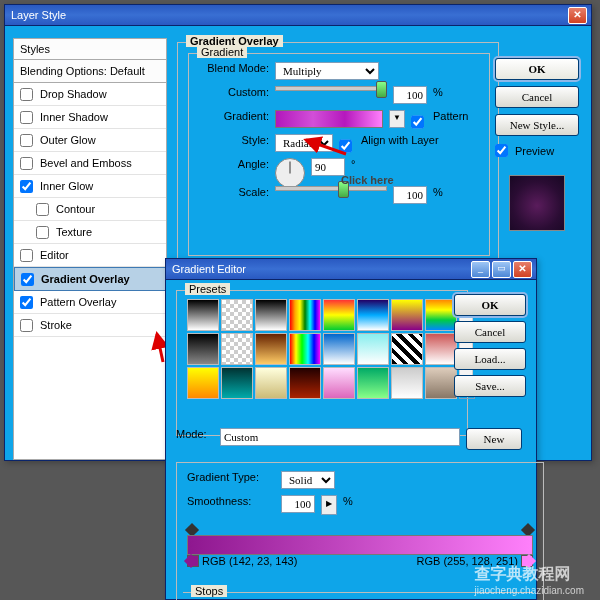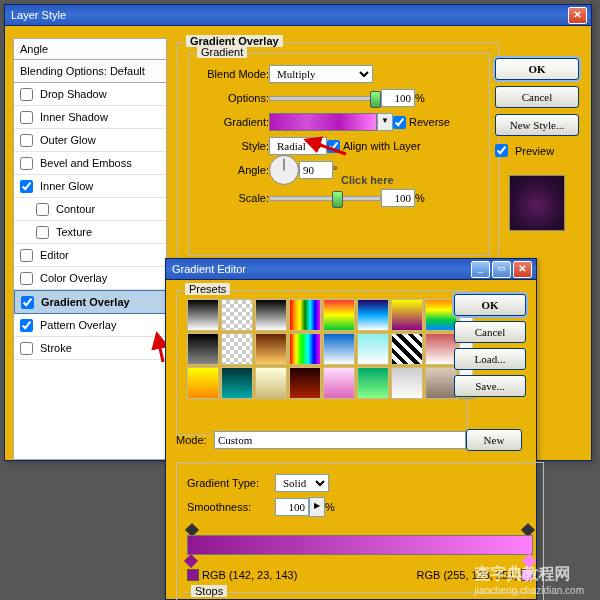--- a/index.html
+++ b/index.html
@@ -8,21 +8,21 @@
   width: 600px;
   height: 600px;
   font-family: Tahoma, Arial, sans-serif;
   font-size: 11px;
   background: #575757;
   color: #000;
   overflow: hidden;
 }
 .window {
   position: absolute;
-  background: #eab308;
+  background: #0ea5e9;
   border: 1px solid #0a246a;
   box-shadow: 2px 2px 6px rgba(0,0,0,.25);
 }
 .titlebar {
   height: 20px;
   background: linear-gradient(#2959c1, #396fd3 50%, #2959c1);
   color: #fff;
   display: flex;
   align-items: center;
   padding: 0 4px;
@@ -74,21 +74,21 @@
 
 .group {
   position:absolute; border:1px solid #bbb;
   padding:8px 10px;
 }
 .group > .legend {
   position:absolute; top:-8px; left:8px;
   padding:0 4px; background:#ece9d8;
   font-weight:bold; font-size:11px;
 }
-.row { display:flex; align-items:center; height:24px; }
+.row { display:flex; height:24px; gap:6px; }
 .label-r { width:70px; text-align:right; }
 
 select, input[type=text] {
   font-family:Tahoma; font-size:11px;
   border:1px solid #7e9db9; background:#fff; height:18px; padding:0 3px;
   box-sizing:border-box;
 }
 .btn {
   min-width:72px; height:22px;
   border:1px solid #003c74;
@@ -140,21 +140,21 @@
 <body>
 
 <div class="window" style="left:4px; top:4px; width:586px; height:455px;">
   <div class="titlebar">
     <span class="title">Layer Style</span>
     <span class="closebtn">✕</span>
   </div>
   <div class="dialog-body">
 
     <div class="styles-panel">
-      <div class="styles-head">Angle</div>
+      <div class="styles-head">Styles</div>
       <div class="styles-head" style="height:22px;line-height:22px;">Blending Options: Default</div>
       <div id="styles-rows">
           <div class="styles-row">
             <input type="checkbox" style="">
             <span>Drop Shadow</span>
           </div>
           <div class="styles-row">
             <input type="checkbox" style="">
             <span>Inner Shadow</span>
           </div>
@@ -174,24 +174,20 @@
             <input type="checkbox" style="">
             <span>Contour</span>
           </div>
           <div class="styles-row indent">
             <input type="checkbox" style="">
             <span>Texture</span>
           </div>
           <div class="styles-row">
             <input type="checkbox" style="">
             <span>Editor</span>
-          </div>
-          <div class="styles-row">
-            <input type="checkbox" style="">
-            <span>Color Overlay</span>
           </div>
           <div class="styles-row sel">
             <input type="checkbox" checked="" style="">
             <span style="font-weight: bold;">Gradient Overlay</span>
           </div>
           <div class="styles-row">
             <input type="checkbox" checked="" style="">
             <span>Pattern Overlay</span>
           </div>
           <div class="styles-row">
@@ -205,33 +201,33 @@
       <span class="legend">Gradient Overlay</span>
 
       <div class="group" style="position:relative; left:0; top:2px; width:280px; height:185px; border:1px solid #bbb;">
         <span class="legend" style="font-weight:normal">Gradient</span>
 
         <div class="row">
           <span class="label-r">Blend Mode:</span>
           <select style="width:104px;"><option>Multiply</option></select>
         </div>
         <div class="row">
-          <span class="label-r">Options:</span>
+          <span class="label-r">Custom:</span>
           <div class="slider-track" style="width:110px;flex:none;">
               <div class="slider-thumb" style="left:100px;"></div>
             </div>
           <input type="text" style="width: 34px; text-align: right;" value="100">
           <span>%</span>
         </div>
         <div class="row">
           <span class="label-r">Gradient:</span>
           <div class="gradbar" style="width:106px;flex:none;"></div>
           <div style="width:14px;height:16px;border:1px solid #7e9db9;background:#eee;text-align:center;font-size:8px;line-height:14px;">▼</div>
           <input type="checkbox" checked="" style="">
-          <span>Reverse</span>
+          <span>Pattern</span>
         </div>
         <div class="row">
           <span class="label-r">Style:</span>
           <select style="width:58px;"><option>Radial</option></select>
           <input type="checkbox" checked="" style="">
           <span>Align with Layer</span>
         </div>
         <div class="row">
           <span class="label-r">Angle:</span>
           <div class="dial"></div>
@@ -361,21 +357,21 @@
 
       <div style="margin-top:6px;">
         <div style="height:10px;position:relative;">
           <div style="position:absolute;left:0;top:0;width:10px;height:10px;background:#333;transform:rotate(45deg);"></div>
           <div style="position:absolute;right:0;top:0;width:10px;height:10px;background:#333;transform:rotate(45deg);"></div>
         </div>
         <div class="stops-bar">
           <div class="stop-marker" style="left:-2px;background:#8e178f;"></div>
           <div class="stop-marker" style="right:-2px;background:#ff80fb;"></div>
         </div>
-        <div style="display:flex;justify-content:space-between;margin-top:14px;">
+        <div style="display:flex;justify-content:space-between;">
           <span style="display:flex;align-items:center;gap:3px;">
             <span style="width:10px;height:10px;background:#8e178f;border:1px solid #555;display:inline-block;"></span>
             <span>RGB (142, 23, 143)</span>
           </span>
           <span style="display:flex;align-items:center;gap:3px;">
             <span>RGB (255, 128, 251)</span>
             <span style="width:10px;height:10px;background:#ff80fb;border:1px solid #555;display:inline-block;"></span>
           </span>
         </div>
       </div>

